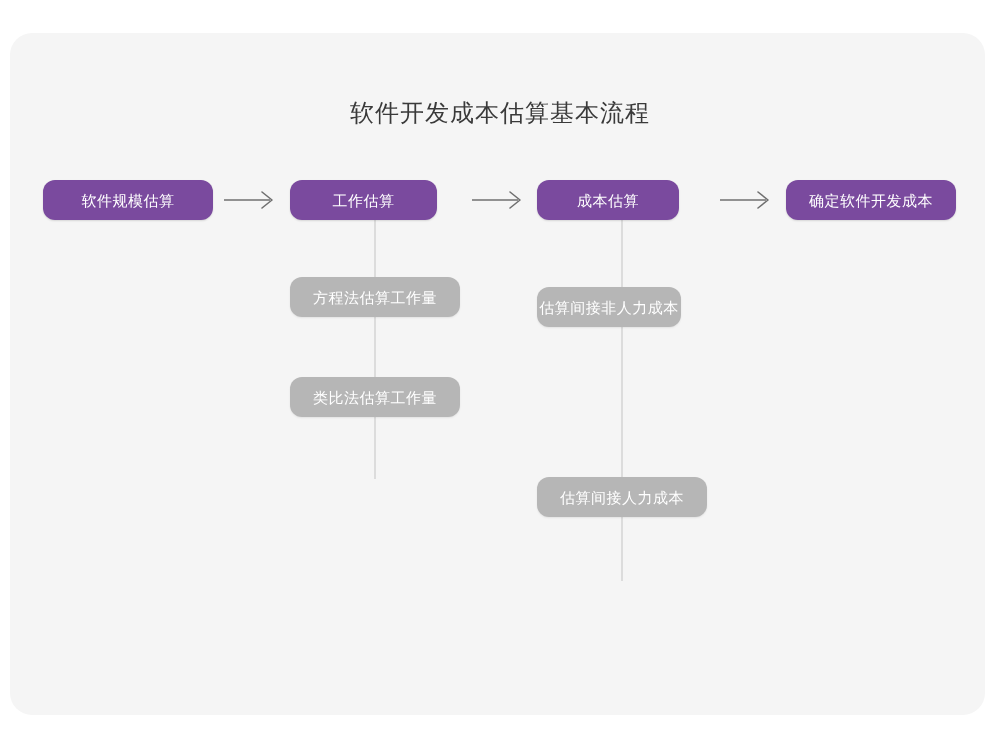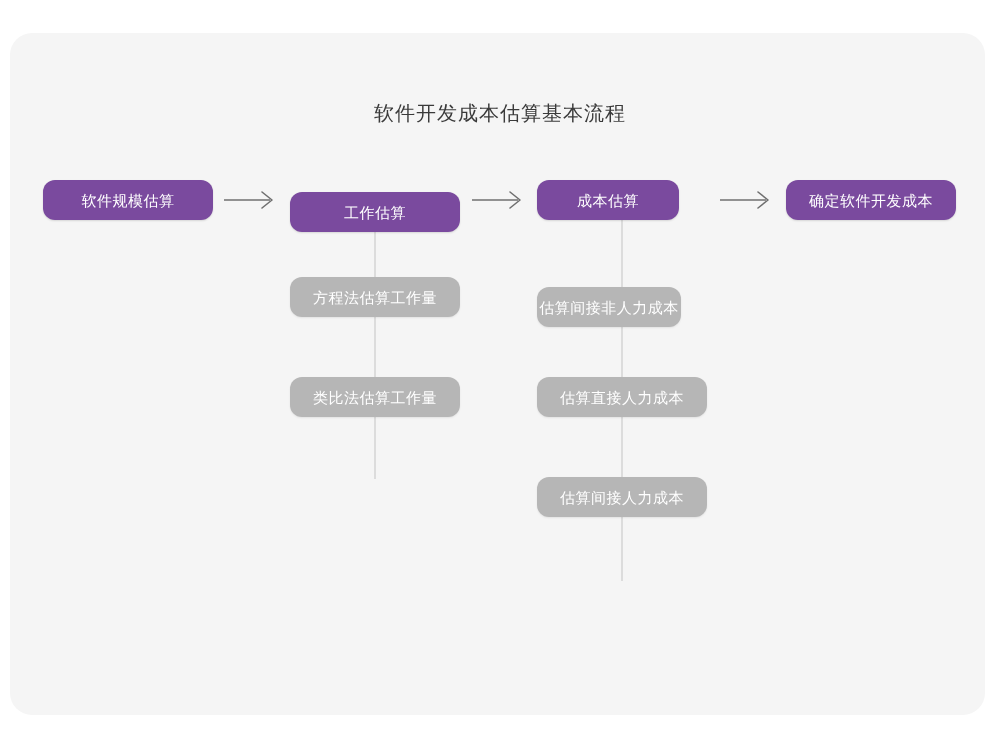--- a/index.html
+++ b/index.html
@@ -31,21 +31,21 @@
     border-radius: 22px;
   }
 
   
   .diagram-title {
     position: absolute;
     left: 0;
     top: 92px;
     width: 1000px;
     text-align: center;
-    font-size: 20px;
+    font-size: 24px;
     line-height: 42px;
     font-weight: 400;
     color: #3a3a3a;
     letter-spacing: 1px;
     white-space: nowrap;
   }
 
   
   .connector {
     position: absolute;
@@ -104,21 +104,21 @@
 
   <div class="node primary" style="left:43px; top:180px; width:170px;">软件规模估算</div>
 
   <div class="arrow" style="left:222px; top:187px;">
     <svg width="58" height="26" viewBox="0 0 58 26" xmlns="http://www.w3.org/2000/svg">
       <path d="M2 13 H48" stroke="#6f6f6f" stroke-width="1.6" fill="none"></path>
       <path d="M40 5 L50 13 L40 21" stroke="#6f6f6f" stroke-width="1.6" fill="none" stroke-linecap="round" stroke-linejoin="round"></path>
     </svg>
   </div>
 
-  <div class="node primary" style="left:290px; top:192px; width:170px;">工作估算</div>
+  <div class="node primary" style="left:290px; top:180px; width:147px;">工作估算</div>
 
   <div class="arrow" style="left:470px; top:187px;">
     <svg width="58" height="26" viewBox="0 0 58 26" xmlns="http://www.w3.org/2000/svg">
       <path d="M2 13 H48" stroke="#6f6f6f" stroke-width="1.6" fill="none"></path>
       <path d="M40 5 L50 13 L40 21" stroke="#6f6f6f" stroke-width="1.6" fill="none" stroke-linecap="round" stroke-linejoin="round"></path>
     </svg>
   </div>
 
   <div class="node secondary" style="left:290px; top:277px; width:170px;">方程法估算工作量</div>
   <div class="node secondary" style="left:290px; top:377px; width:170px;">类比法估算工作量</div>
@@ -126,18 +126,17 @@
   <div class="node primary" style="left:537px; top:180px; width:142px;">成本估算</div>
 
   <div class="arrow" style="left:718px; top:187px;">
     <svg width="58" height="26" viewBox="0 0 58 26" xmlns="http://www.w3.org/2000/svg">
       <path d="M2 13 H48" stroke="#6f6f6f" stroke-width="1.6" fill="none"></path>
       <path d="M40 5 L50 13 L40 21" stroke="#6f6f6f" stroke-width="1.6" fill="none" stroke-linecap="round" stroke-linejoin="round"></path>
     </svg>
   </div>
 
   <div class="node secondary" style="left:537px; top:287px; width:144px;">估算间接非人力成本</div>
-  <div class="node secondary" style="left:537px; top:377px; width:170px;">估算直接人力成本</div>
   <div class="node secondary" style="left:537px; top:477px; width:170px;">估算间接人力成本</div>
 
   <div class="node primary" style="left:786px; top:180px; width:170px;">确定软件开发成本</div>
 
 </div>
 
 </body></html>

